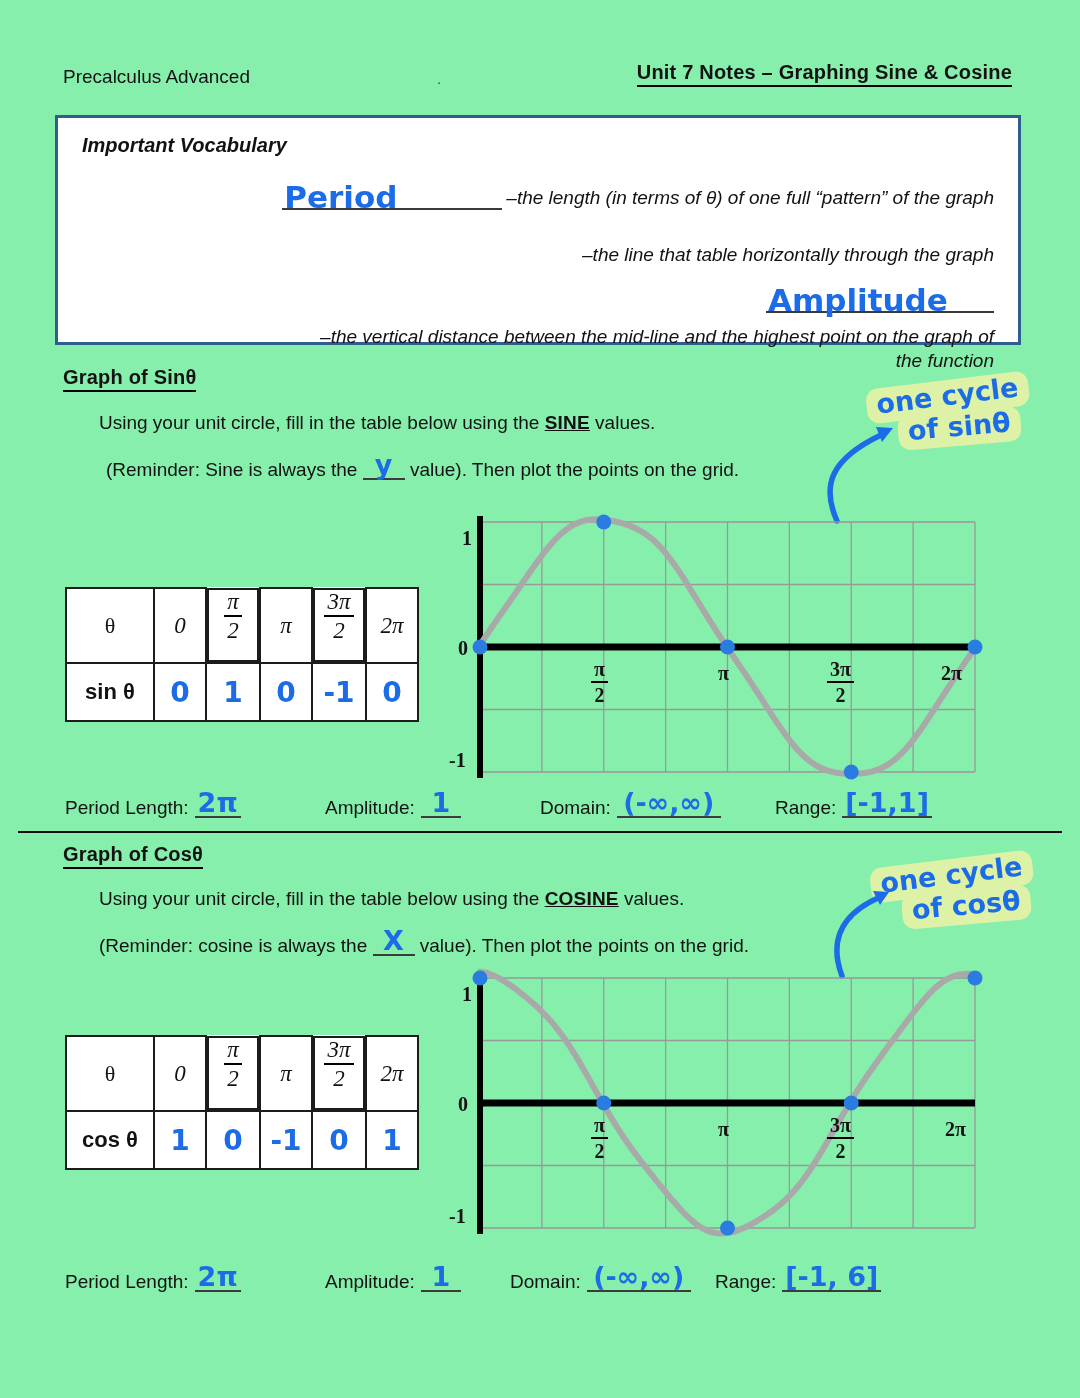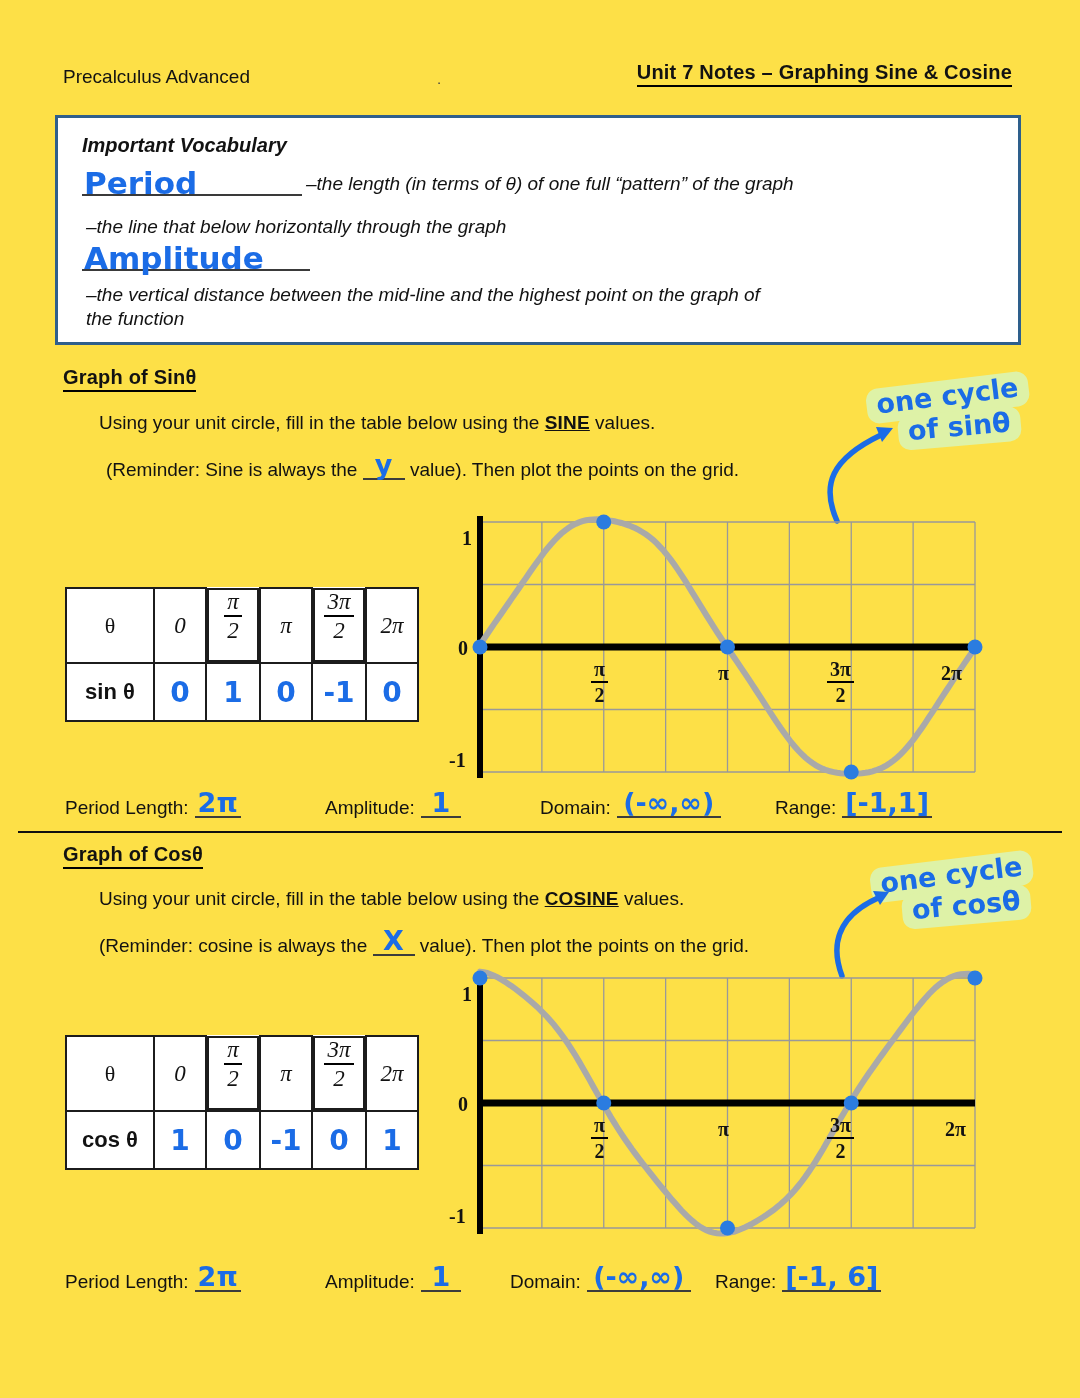--- a/index.html
+++ b/index.html
@@ -1,32 +1,32 @@
 <!DOCTYPE html>
 <html style="--hw-blue: #1b6ce6; --hl-green: #def2a7; --dot-blue: #2b7ce0; --curve-gray: #a9a9a9; --box-border: #2e5f8c;"><head>
 <meta charset="utf-8">
 <style>
   *{margin:0;padding:0;box-sizing:border-box;}
   html,body{background:#fff;}
-  .page{position:relative;width:1080px;height:1398px;background:#fde047;
+  .page{position:relative;width:1080px;height:1398px;background:#86efac;
         font-family:"Liberation Sans",sans-serif;color:#121212;overflow:hidden;}
   .abs{position:absolute;}
   .hw{font-family:"DejaVu Sans",sans-serif;color:var(--hw-blue,#1b6ce6);font-weight:600;}
 
   
   .course{left:63px;top:66px;font-size:19px;}
   .doc-title{right:68px;top:61px;font-size:20px;font-weight:bold;
              border-bottom:2.5px solid #000;padding-bottom:1px;letter-spacing:.2px;}
   .stray{left:437px;top:70px;font-size:15px;color:#444;}
 
   
   .vocab-box{left:55px;top:115px;width:966px;height:230px;border:3px solid #2e5f8c;
              padding:16px 24px 8px 24px;background:#fff;}
   .vocab-head{font-size:20px;font-weight:bold;font-style:italic;}
-  .vocab-row{margin-top:7px;}
+  .vocab-row{margin-top:21px;text-align:right;}
   .vocab-blank{display:inline-block;width:220px;height:32px;border-bottom:2px solid #3a3a3a;
                position:relative;vertical-align:baseline;}
   .vocab-blank.wide{width:228px;}
   .vocab-term{position:absolute;left:2px;bottom:-5px;font-size:31px;line-height:1;white-space:nowrap;}
   .vocab-def{font-style:italic;font-size:19px;display:inline-block;vertical-align:top;
              max-width:688px;line-height:1.3;padding-left:4px;position:relative;top:8px;}
 
   
   .sec-head{font-size:20px;font-weight:bold;border-bottom:2.5px solid #000;padding-bottom:1px;
             display:inline-block;letter-spacing:.2px;}
@@ -82,21 +82,21 @@
   <span class="abs stray">.</span>
   <span class="abs doc-title">Unit 7 Notes – Graphing Sine &amp; Cosine</span>
 
   <div class="abs vocab-box">
     <div class="vocab-head">Important Vocabulary</div>
 
     <div class="vocab-row">
       <span class="vocab-blank"><span class="hw vocab-term">Period</span></span><span class="vocab-def">–the length (in terms of θ) of one full “pattern” of the graph</span>
     </div>
     <div class="vocab-row">
-      <span class="vocab-def">–the line that below horizontally through the graph</span>
+      <span class="vocab-def">–the line that table horizontally through the graph</span>
     </div>
     <div class="vocab-row">
       <span class="vocab-blank wide"><span class="hw vocab-term">Amplitude</span></span><span class="vocab-def">–the vertical distance between the mid-line and the highest point on the graph of the function</span>
     </div>
   </div>
 
   <span class="abs sec-head" style="left:63px;top:366px;">Graph of Sinθ</span>
 
   <div class="abs para" style="left:63px;top:412px;">
     <span>Using your unit circle, fill in the table below using the </span><b><u><span>SINE</span></u></b><span> values.</span>

